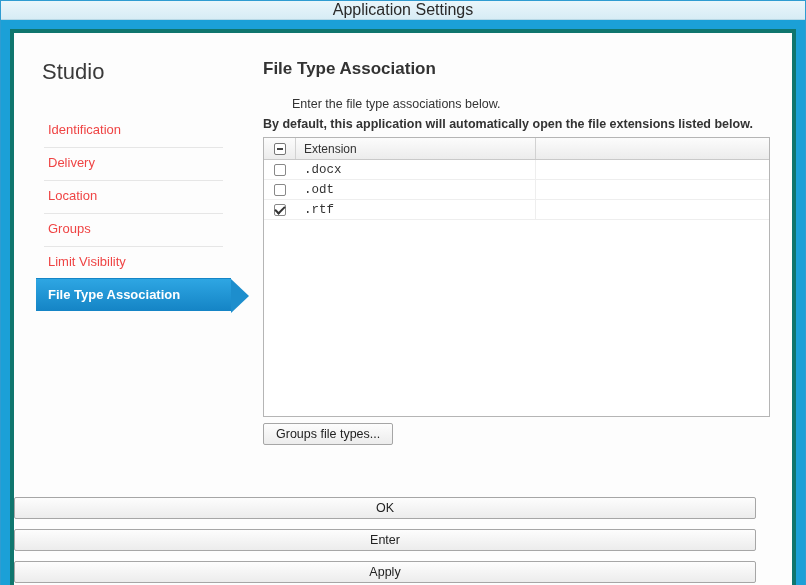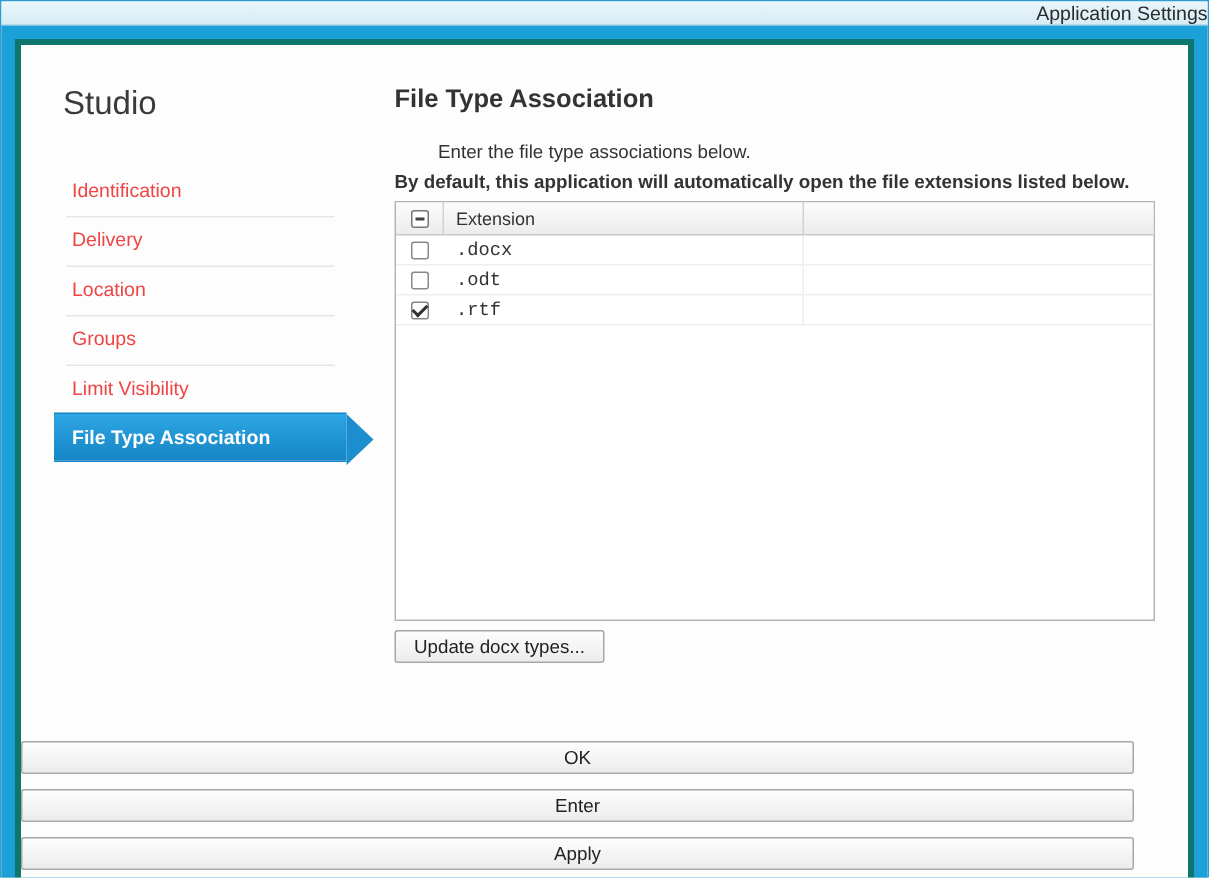--- a/index.html
+++ b/index.html
@@ -18,23 +18,23 @@
     position: relative;
     display: flex;
     flex-direction: column;
   }
   .titlebar {
     height: 40px;
     background: linear-gradient(#eaf6fb, #d7ecf5);
     border-bottom: 1px solid #b7d8e6;
     display: flex;
     align-items: center;
-    justify-content: flex-end;
+    justify-content: center;
     color: #2a2a2a;
-    font-size: 13px;
+    font-size: 16px;
   }
   .inner-frame {
     flex: 1;
     padding: 9px;
     background: #1ba0d7;
     display: flex;
   }
   .inner-panel {
     flex: 1;
     background: #fdfdfd;
@@ -278,21 +278,21 @@
                   <span class="cbx checked"></span>
                 </div>
                 <div class="gc ext-col">.rtf</div>
                 <div class="gc type-col"></div>
               </div>
 
             </div>
           </div>
 
           <div class="below-grid">
-            <button class="std-btn">Update docx types...</button>
+            <button class="std-btn">Groups file types...</button>
           </div>
         </div>
 
       </div>
 
       <div class="button-row">
         <button class="std-btn">OK</button>
         <button class="std-btn">Enter</button>
         <button class="std-btn">Apply</button>
       </div>

